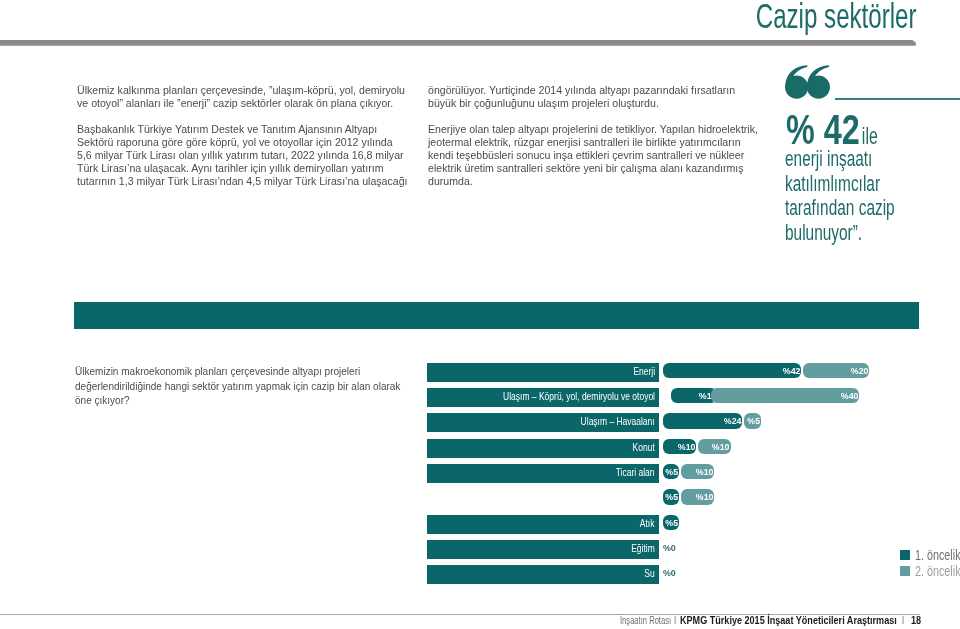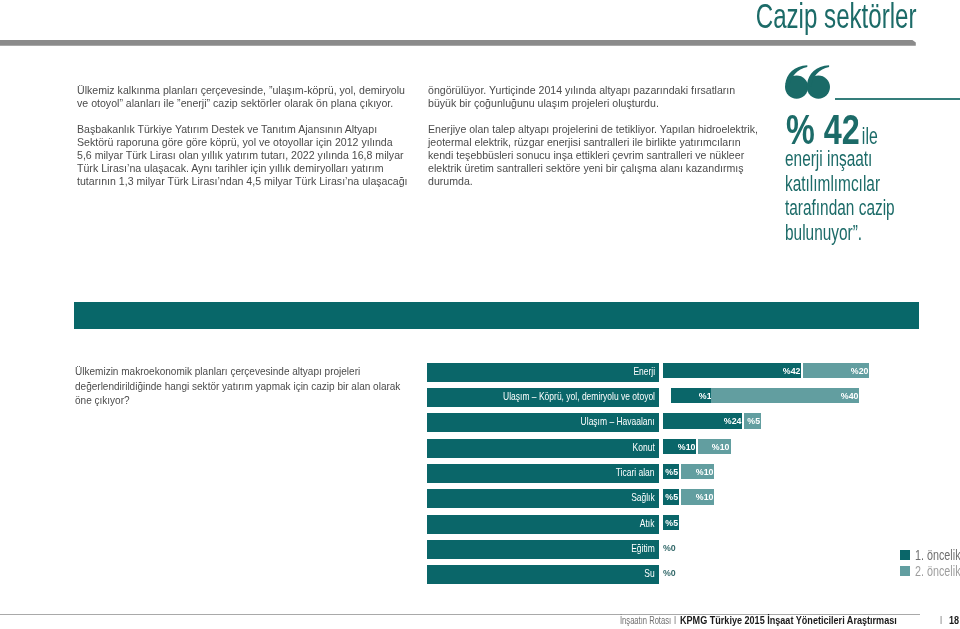--- a/index.html
+++ b/index.html
@@ -40,21 +40,21 @@
 
 
 #chart{position:absolute;left:427px;top:362.8px;width:500px;}
 .row{position:relative;height:15.5px;margin-bottom:9.8px;}
 .lab{position:absolute;left:0;top:0;width:232px;height:19px;background:var(--bar-primary,#0a6669);
      color:#fff;font-size:11.6px;text-align:right;line-height:15.6px;
      box-sizing:border-box;overflow:hidden;}
 .lab>span{display:inline-block;transform:scaleX(.732);transform-origin:100% 50%;
      white-space:nowrap;padding-right:5.6px;}
 .seg{position:absolute;top:0;height:15.4px;color:#fff;font-size:9.7px;font-weight:bold;
-     text-align:right;line-height:16.6px;box-sizing:border-box;overflow:hidden;}
+     text-align:right;line-height:16.6px;box-sizing:border-box;overflow:hidden;border-radius:6px;}
 .seg>span{display:inline-block;transform:scaleX(.91);transform-origin:100% 50%;
      white-space:nowrap;padding-right:1px;}
 .s1{background:var(--bar-primary,#0a6669);}
 .s2{background:var(--bar-secondary,#629ea0);}
 .zero{position:absolute;top:0;height:15.4px;color:#33696a;font-size:9.7px;font-weight:bold;
       line-height:15.6px;}
 .zero>span{display:inline-block;transform:scaleX(.91);transform-origin:0 50%;white-space:nowrap;}
 
 
 #legend{position:absolute;left:900px;top:550px;font-size:14px;color:#6e6e6e;}
@@ -131,21 +131,20 @@
         <div class="lab"><span>Konut</span></div>
         <div class="seg s1" style="left: 236px; width: 32.95px;"><span>%10</span></div>
         <div class="seg s2" style="left: 270.95px; width: 32.95px;"><span>%10</span></div>
       </div>
       <div class="row">
         <div class="lab"><span>Ticari alan</span></div>
         <div class="seg s1" style="left: 236px; width: 16.475px;"><span>%5</span></div>
         <div class="seg s2" style="left: 254.475px; width: 32.95px;"><span>%10</span></div>
       </div>
       <div class="row">
-        <div class="lab"><span>Sağlık</span></div>
         <div class="seg s1" style="left: 236px; width: 16.475px;"><span>%5</span></div>
         <div class="seg s2" style="left: 254.475px; width: 32.95px;"><span>%10</span></div>
       </div>
       <div class="row">
         <div class="lab"><span>Atık</span></div>
         <div class="seg s1" style="left: 236px; width: 16.475px;"><span>%5</span></div>
       </div>
       <div class="row">
         <div class="lab"><span>Eğitim</span></div>
         <div class="zero" style="left: 236px;"><span>%0</span></div>
@@ -161,15 +160,15 @@
         <span class="sw" style="background: rgb(10, 102, 105);"></span>
         <span style="color: rgb(110, 110, 110);">1. öncelik</span>
       </div>
       <div class="lgrow">
         <span class="sw" style="background: rgb(98, 158, 160);"></span>
         <span style="color: rgb(157, 157, 157);">2. öncelik</span>
       </div>
     </div>
 
   <div id="footrule"></div>
-  <div id="footer"><i class="r" style="width:54px"><span>İnşaatın Rotası</span></i><i class="r" style="width:5.5px"><span>I</span></i><i class="b" style="width:260px"><span>KPMG Türkiye 2015 İnşaat Yöneticileri Araştırması</span></i><i class="r" style="width:9px"><span>I</span></i><i class="b" style="width:12px"><span>18</span></i></div>
+  <div id="footer"><i class="r" style="width:54px"><span>İnşaatın Rotası</span></i><i class="r" style="width:5.5px"><span>I</span></i><i class="b" style="width:222px"><span>KPMG Türkiye 2015 İnşaat Yöneticileri Araştırması</span></i><i class="r" style="width:9px"><span>I</span></i><i class="b" style="width:12px"><span>18</span></i></div>
 
 </div>
 
 </body></html>

